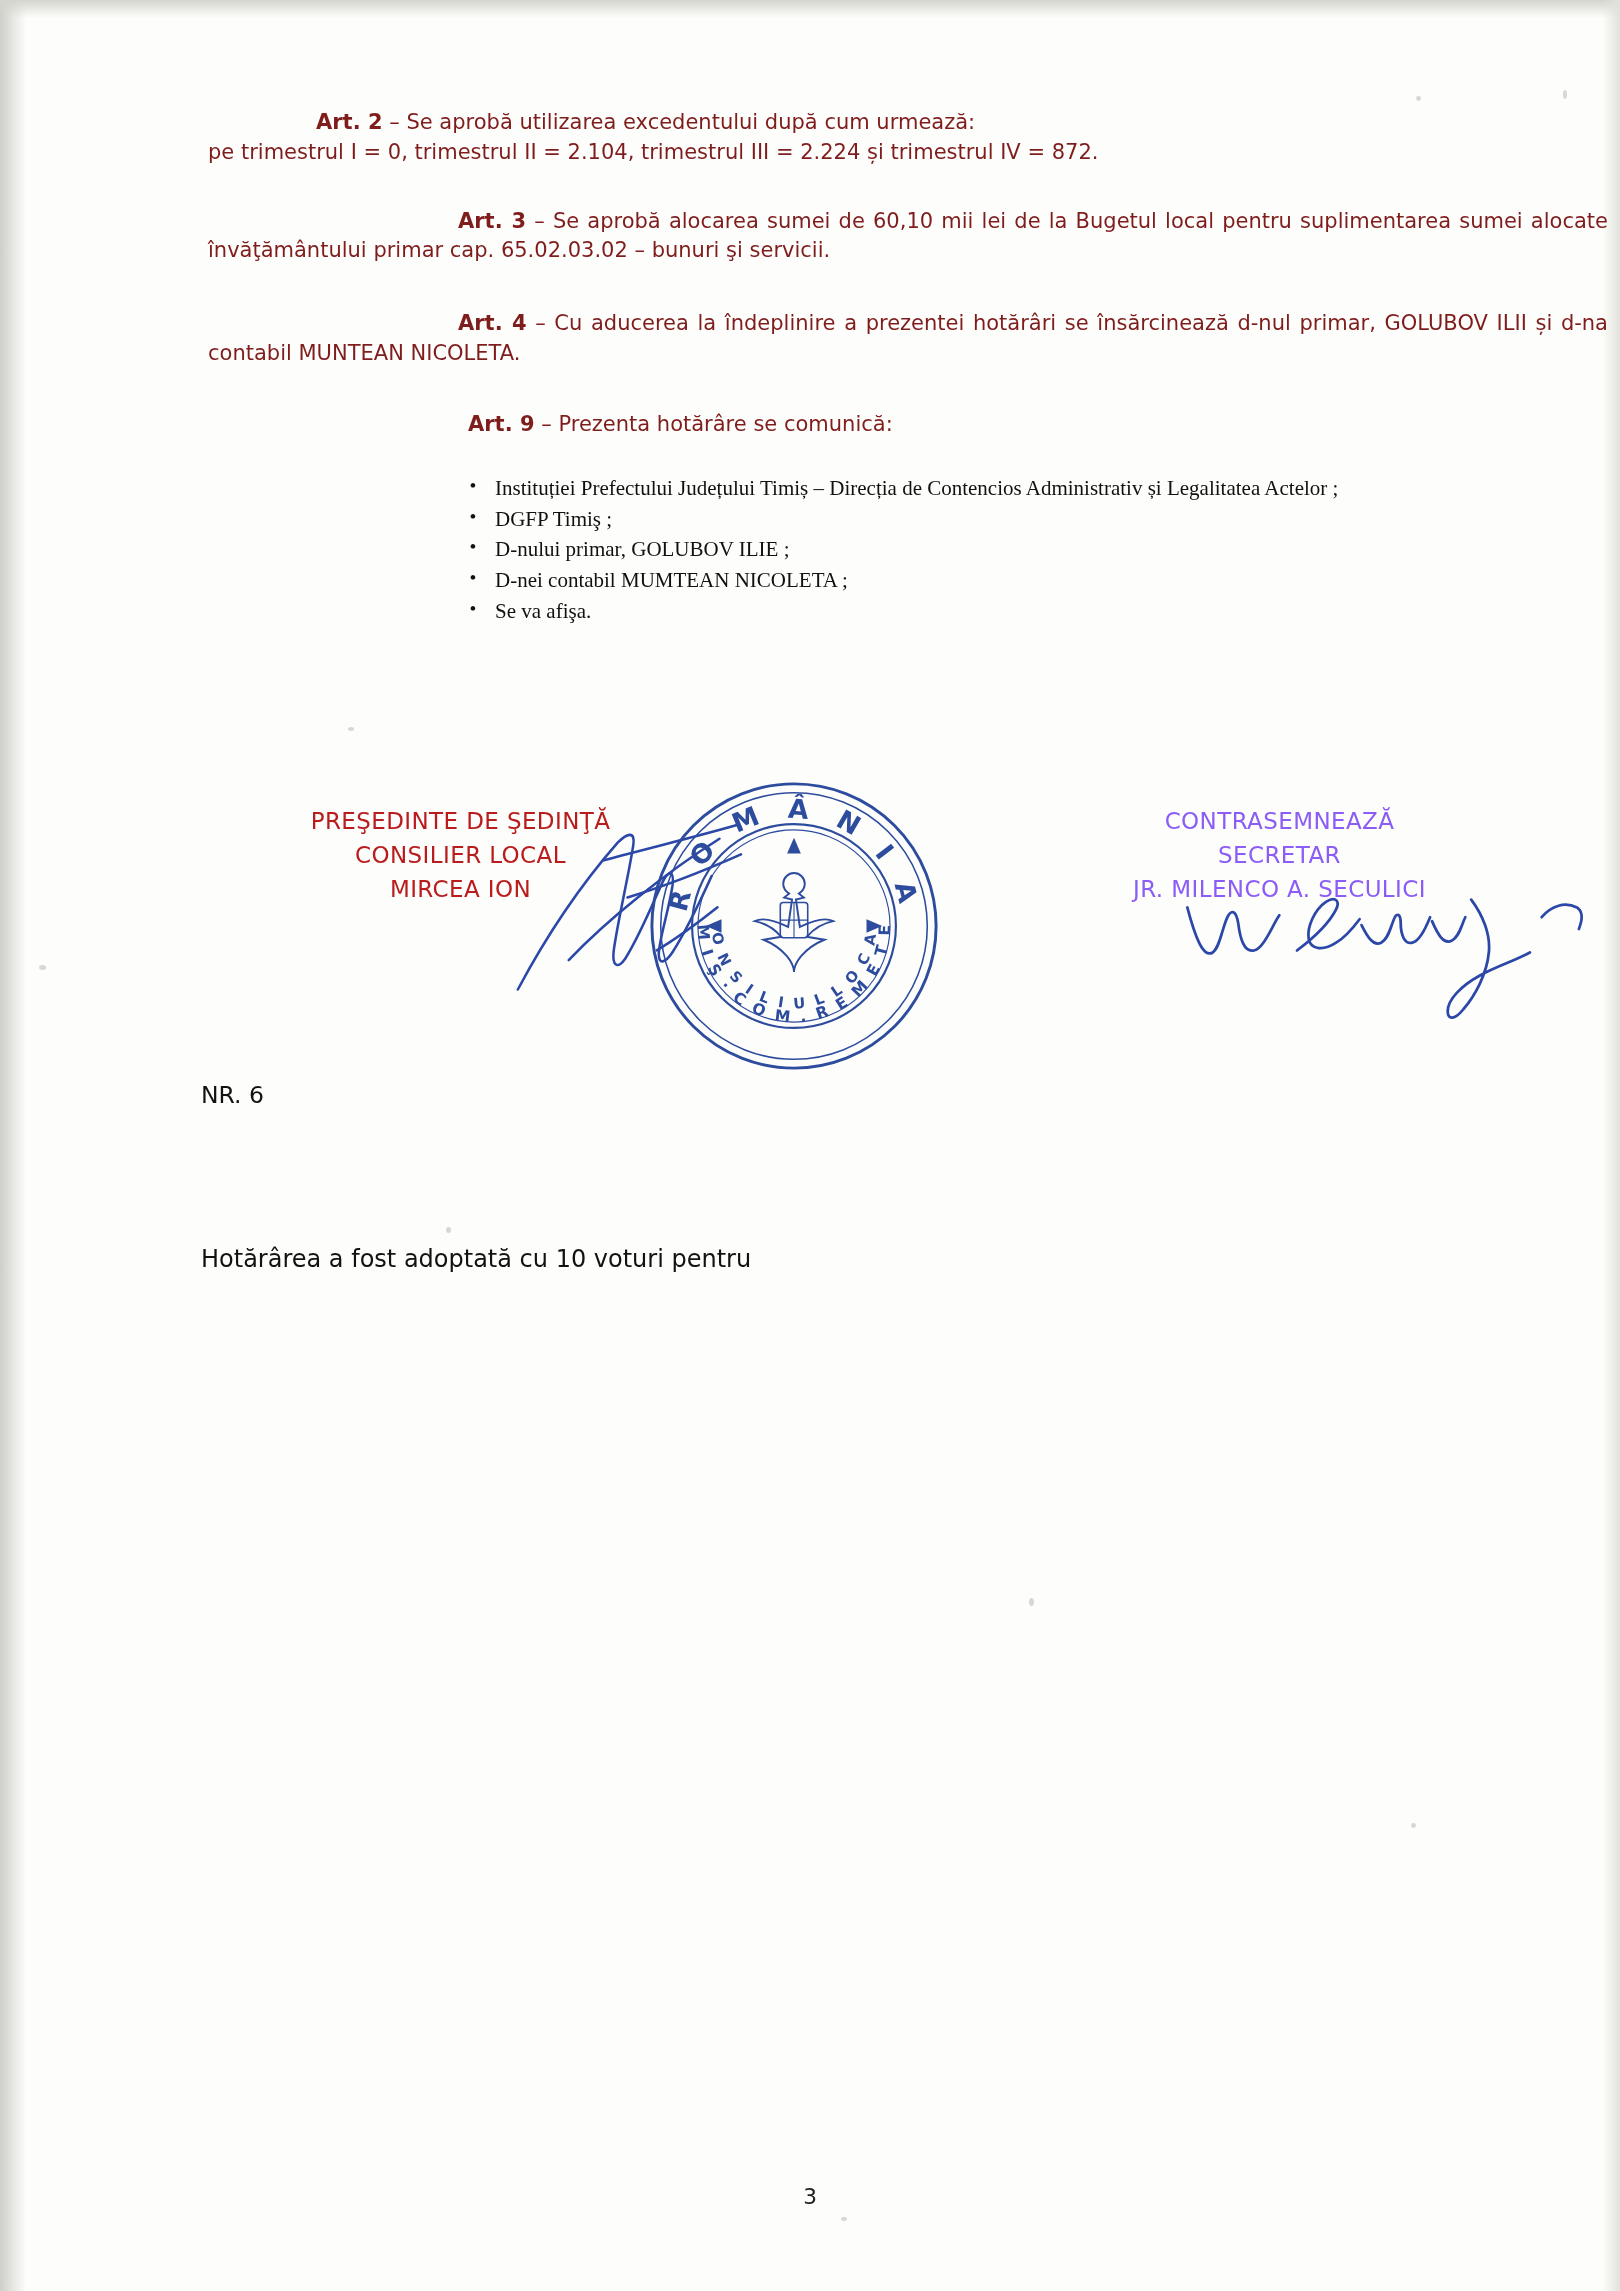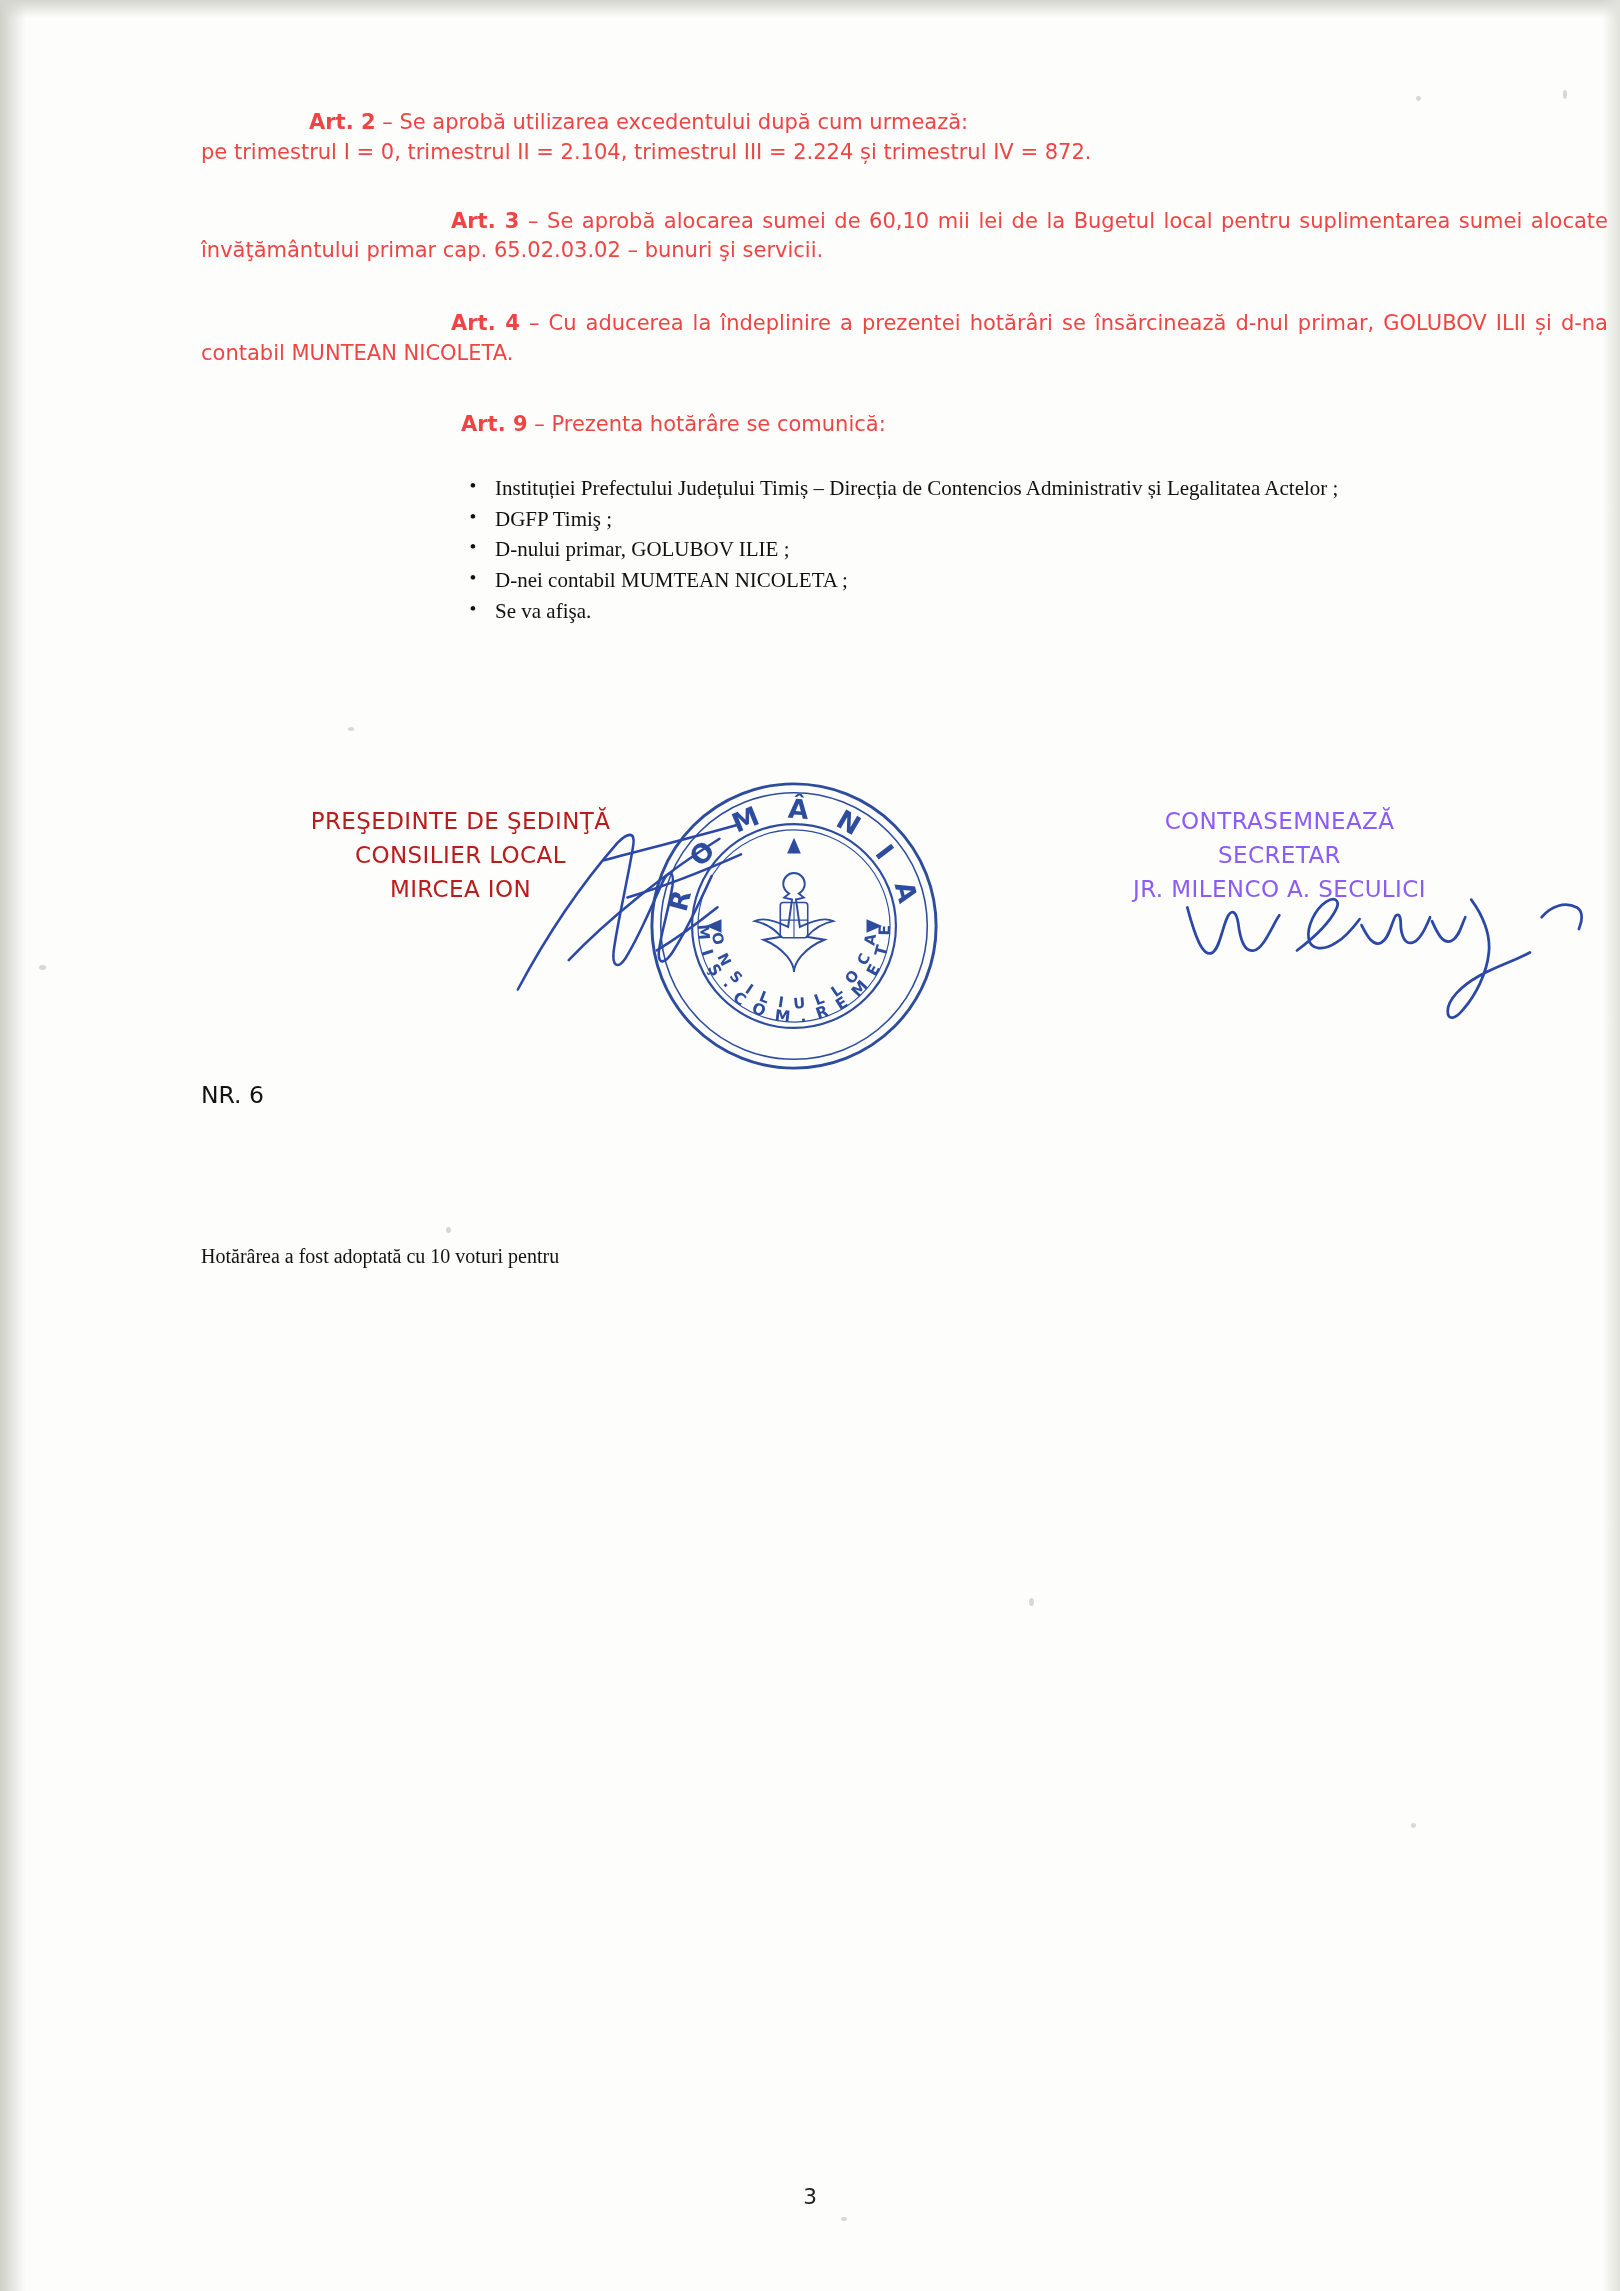--- a/index.html
+++ b/index.html
@@ -45,25 +45,25 @@
     pointer-events: none;
     opacity: .55;
   }
   .content {
     position: absolute;
     left: 201px;
     top: 108px;
     width: 1407px;
   }
   p.block {
-    margin: 0 0 0 0;
+    margin: 0 0 0 7px;
     font-size: 21px;
     line-height: 1.42;
     text-align: justify;
-    color: #ef4444;
+    color: #7f1d1d;
   }
   .art-label {
     font-weight: bold;
   }
   .sp-1 { height: 39px; }
   .sp-2 { height: 43px; }
   .sp-3 { height: 41px; }
 
   .art2 { padding-left: 108px; }
   .art2-sub { padding-left: 0px; margin-top: 41px; }
@@ -157,23 +157,22 @@
     left: 201px;
     top: 1078px;
     font-size: 23.5px;
     line-height: 1.5;
     color: #121212;
   }
   .adopted {
     position: absolute;
     left: 201px;
     top: 1245px;
-    font-size: 20px;
+    font-size: 24px;
     color: #121212;
-    font-family: Liberation Serif, serif;
   }
   .page-number {
     position: absolute;
     left: 0;
     top: 2184px;
     width: 100%;
     text-align: center;
     font-size: 21.6px;
     color: #222;
   }

